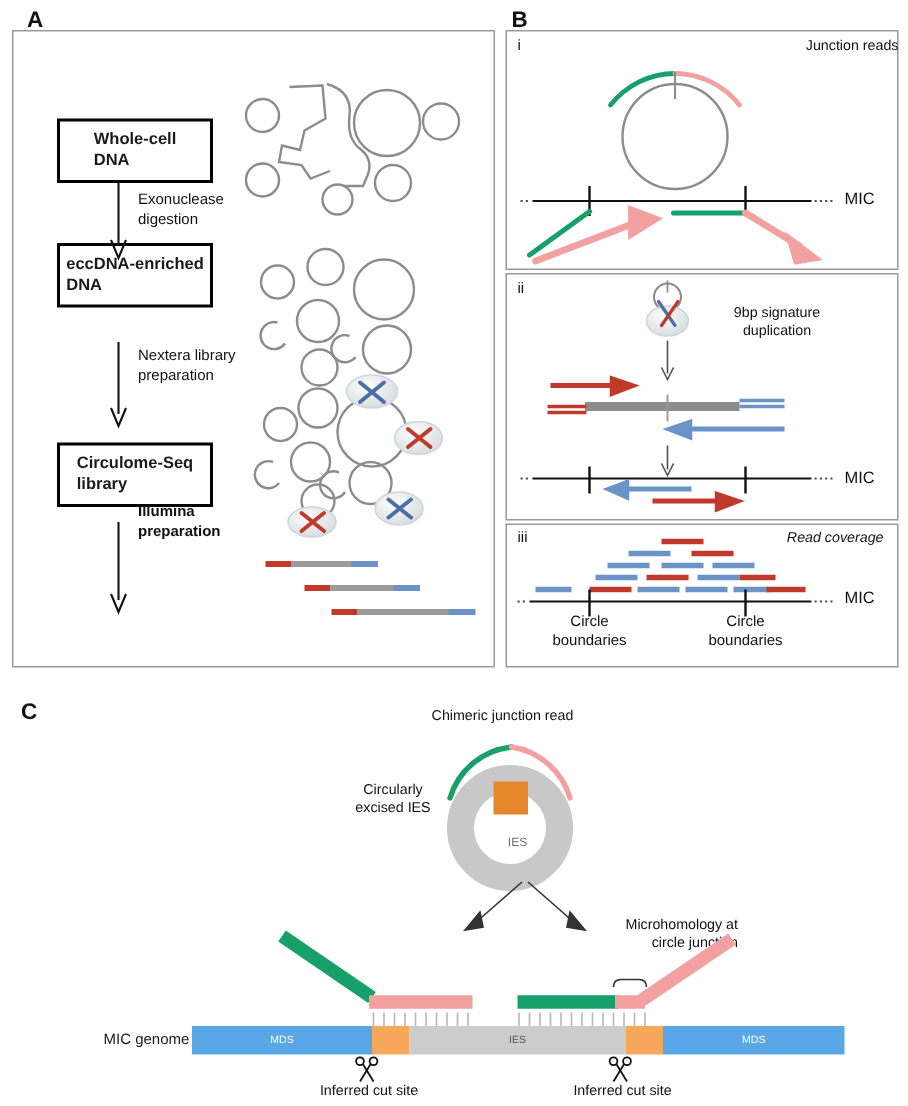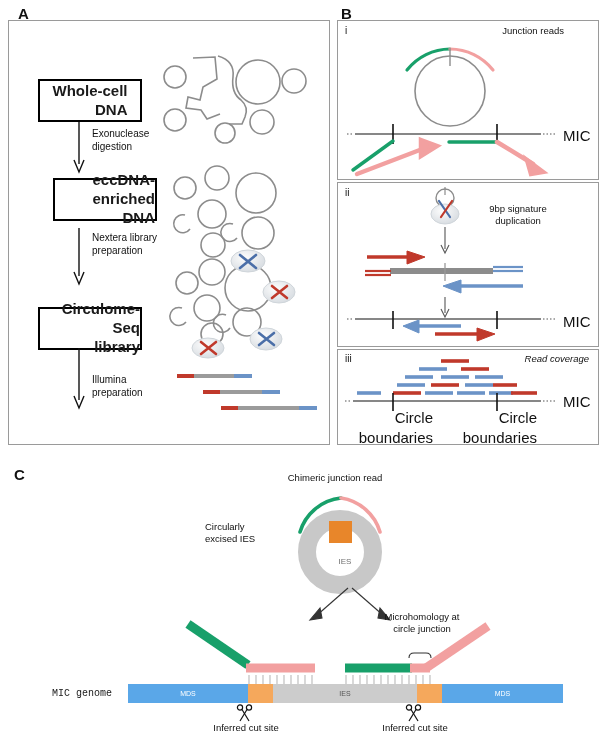--- a/index.html
+++ b/index.html
@@ -4,53 +4,53 @@
 <style>
   html,body{margin:0;padding:0;background:#ffffff;}
   body{width:605px;height:737px;position:relative;
        font-family:"Liberation Sans","DejaVu Sans",sans-serif;
        color:#1a1a1a;overflow:hidden;}
   .abs{position:absolute;}
   .panel-letter{font-weight:bold;font-size:15px;color:#111;}
   .box{position:absolute;border:1px solid #9a9a9a;background:#fff;}
   .flowbox{position:absolute;border:2px solid #000;background:#fff;
            display:flex;align-items:center;justify-content:center;
-           text-align:right;font-weight:bold;font-size:15px;line-height:1.25;}
+           text-align:left;font-weight:bold;font-size:11px;line-height:1.25;}
   .arrowlabel{position:absolute;font-size:10px;line-height:1.25;text-align:left;color:#111;}
   .romanlabel{position:absolute;font-size:10px;color:#111;}
   .cornerlabel{position:absolute;font-size:9.5px;color:#111;text-align:right;line-height:1.25;}
-  .miclabel{position:absolute;font-size:15px;color:#111;}
-  .smalltxt{position:absolute;font-size:15px;color:#111;text-align:right;line-height:1.3;}
+  .miclabel{position:absolute;font-size:11px;color:#111;}
+  .smalltxt{position:absolute;font-size:10px;color:#111;text-align:center;line-height:1.3;}
   .ctext{position:absolute;font-size:9.5px;color:#111;text-align:center;line-height:1.3;}
   .bartext{position:absolute;font-size:7px;color:#fff;text-align:center;font-weight:normal;}
   .bartext.grey{color:#555;}
   svg{display:block;overflow:visible;}
 </style>
 </head>
 <body>
 
 <div class="panel-letter abs" style="left:18px;top:5px;">A</div>
 
 <div class="box" style="left:8px;top:20px;width:320px;height:423px;"></div>
 
 <div class="flowbox" style="left:38px;top:79px;width:100px;height:39px;">
   <span>
     <span>Whole-cell</span><br>
     <span>DNA</span>
   </span>
 </div>
 
-<div class="flowbox" style="left:38px;top:178px;width:100px;height:39px;margin-left:15px;">
+<div class="flowbox" style="left:38px;top:162px;width:100px;height:39px;">
   <span>
     <span>eccDNA-enriched</span><br>
     <span>DNA</span>
   </span>
 </div>
 
-<div class="flowbox" style="left:38px;top:295px;width:100px;height:39px;margin-top:12px;">
+<div class="flowbox" style="left:38px;top:295px;width:100px;height:39px;">
   <span>
     <span>Circulome-Seq</span><br>
     <span>library</span>
   </span>
 </div>
 
 <svg class="abs" style="left:74px;top:122px;" width="22" height="52">
   <line x1="5" y1="0" x2="5" y2="42" stroke="#111" stroke-width="1.4"></line>
   <polyline points="0,38 5,50 10,38" fill="none" stroke="#111" stroke-width="1.4"></polyline>
 </svg>
@@ -65,21 +65,21 @@
 </svg>
 <div class="arrowlabel" style="left:92px;top:232px;">
   <span>Nextera library</span><br>
   <span>preparation</span>
 </div>
 
 <svg class="abs" style="left:74px;top:348px;" width="22" height="62">
   <line x1="5" y1="0" x2="5" y2="52" stroke="#111" stroke-width="1.4"></line>
   <polyline points="0,48 5,60 10,48" fill="none" stroke="#111" stroke-width="1.4"></polyline>
 </svg>
-<div class="arrowlabel" style="left:92px;top:374px;">
+<div class="arrowlabel" style="left:92px;top:336px;font-weight:bold;">
   <span>Illumina</span><br>
   <span>preparation</span>
 </div>
 
 <svg class="abs" style="left:155px;top:35px;" width="165" height="115">
   <g fill="none" stroke="#8c8c8c" stroke-width="1.6">
     <circle cx="20" cy="42" r="11"></circle>
     <circle cx="20" cy="85" r="11"></circle>
     <circle cx="70" cy="98" r="10"></circle>
     <circle cx="103" cy="47" r="22"></circle>
@@ -146,21 +146,21 @@
     <line x1="46" y1="36" x2="64" y2="36" stroke="#c0392b"></line>
     <line x1="63" y1="36" x2="125" y2="36" stroke="#9b9b9b"></line>
     <line x1="124" y1="36" x2="142" y2="36" stroke="#6b93c7"></line>
   </g>
 </svg>
 
 <div class="panel-letter abs" style="left:341px;top:5px;">B</div>
 
 <div class="box" style="left:337px;top:20px;width:260px;height:158px;"></div>
 <div class="romanlabel" style="left:345px;top:25px;">i</div>
-<div class="cornerlabel" style="left:422px;top:25px;width:142px;">Junction reads</div>
+<div class="cornerlabel" style="left:457px;top:25px;width:142px;">Junction reads</div>
 
 <svg class="abs" style="left:345px;top:36px;" width="246" height="138">
 
   <circle cx="105" cy="55" r="35" fill="none" stroke="#8c8c8c" stroke-width="1.6"></circle>
 
   <path d="M 62 34 A 55 55 0 0 1 105 13" fill="none" stroke="#18a06a" stroke-width="3.2" stroke-linecap="round"></path>
   <path d="M 105 13 A 55 55 0 0 1 148 34" fill="none" stroke="#f2a0a0" stroke-width="3.2" stroke-linecap="round"></path>
 
   <line x1="105" y1="12" x2="105" y2="30" stroke="#8c8c8c" stroke-width="1.4"></line>
 
@@ -301,35 +301,35 @@
 
   <path d="M 10 42 A 48 48 0 0 1 51 8" fill="none" stroke="#18a06a" stroke-width="3.6" stroke-linecap="round"></path>
   <path d="M 51 8 A 48 48 0 0 1 90 42" fill="none" stroke="#f2a0a0" stroke-width="3.6" stroke-linecap="round"></path>
 
   <circle cx="50" cy="62" r="33" fill="none" stroke="#c8c8c8" stroke-width="18"></circle>
 
   <rect x="39" y="31" width="23" height="22" fill="#e8862a"></rect>
 </svg>
 <div class="abs" style="left:325px;top:557px;width:40px;text-align:center;font-size:8px;color:#6f6f6f;">IES</div>
 
-<div class="ctext" style="left:205px;top:521px;width:72px;text-align:left;">
+<div class="ctext" style="left:226px;top:521px;width:72px;text-align:center;">
   <span>Circularly</span><br>
   <span>excised IES</span>
 </div>
 
 <svg class="abs" style="left:300px;top:588px;" width="100" height="40">
   <g stroke="#333" stroke-width="1.1" fill="#333">
     <line x1="48" y1="0" x2="16" y2="28"></line>
     <polygon points="20,20 10,32 22,30"></polygon>
     <line x1="52" y1="0" x2="84" y2="28"></line>
     <polygon points="80,20 90,32 78,30"></polygon>
   </g>
 </svg>
 
-<div class="ctext" style="left:352px;top:611px;width:140px;">
+<div class="ctext" style="left:352px;top:611px;width:140px;text-align:right;">
   <span>Microhomology at</span><br>
   <span>circle junction</span>
 </div>
 
 <svg class="abs" style="left:120px;top:618px;" width="400" height="70">
 
   <g stroke-linecap="butt">
     <line x1="68" y1="6" x2="128" y2="47" stroke="#18a06a" stroke-width="9"></line>
     <line x1="126" y1="50" x2="195" y2="50" stroke="#f2a0a0" stroke-width="9"></line>
   </g>
@@ -363,21 +363,21 @@
     <line x1="268" y1="57" x2="268" y2="70"></line>
       <line x1="275" y1="57" x2="275" y2="70"></line>
     <line x1="282" y1="57" x2="282" y2="70"></line>
       <line x1="289" y1="57" x2="289" y2="70"></line>
     <line x1="296" y1="57" x2="296" y2="70"></line>
       <line x1="303" y1="57" x2="303" y2="70"></line>
     <line x1="310" y1="57" x2="310" y2="70"></line>
   </g>
 </svg>
 
-<div class="abs" style="left:52px;top:688px;font-size:10px;font-family:Liberation Mono, monospace;">MIC genome</div>
+<div class="abs" style="left:69px;top:688px;font-size:10px;">MIC genome</div>
 
 <div class="abs" style="left:128px;top:684px;width:435px;height:19px;">
   <div class="abs" style="left:0;top:0;width:120px;height:19px;background:#5aa7e8;"></div>
   <div class="bartext" style="left:0;top:6px;width:120px;">MDS</div>
 
   <div class="abs" style="left:120px;top:0;width:25px;height:19px;background:#f5a85c;"></div>
 
   <div class="abs" style="left:145px;top:0;width:144px;height:19px;background:#cccccc;"></div>
   <div class="bartext grey" style="left:145px;top:6px;width:144px;">IES</div>
 

